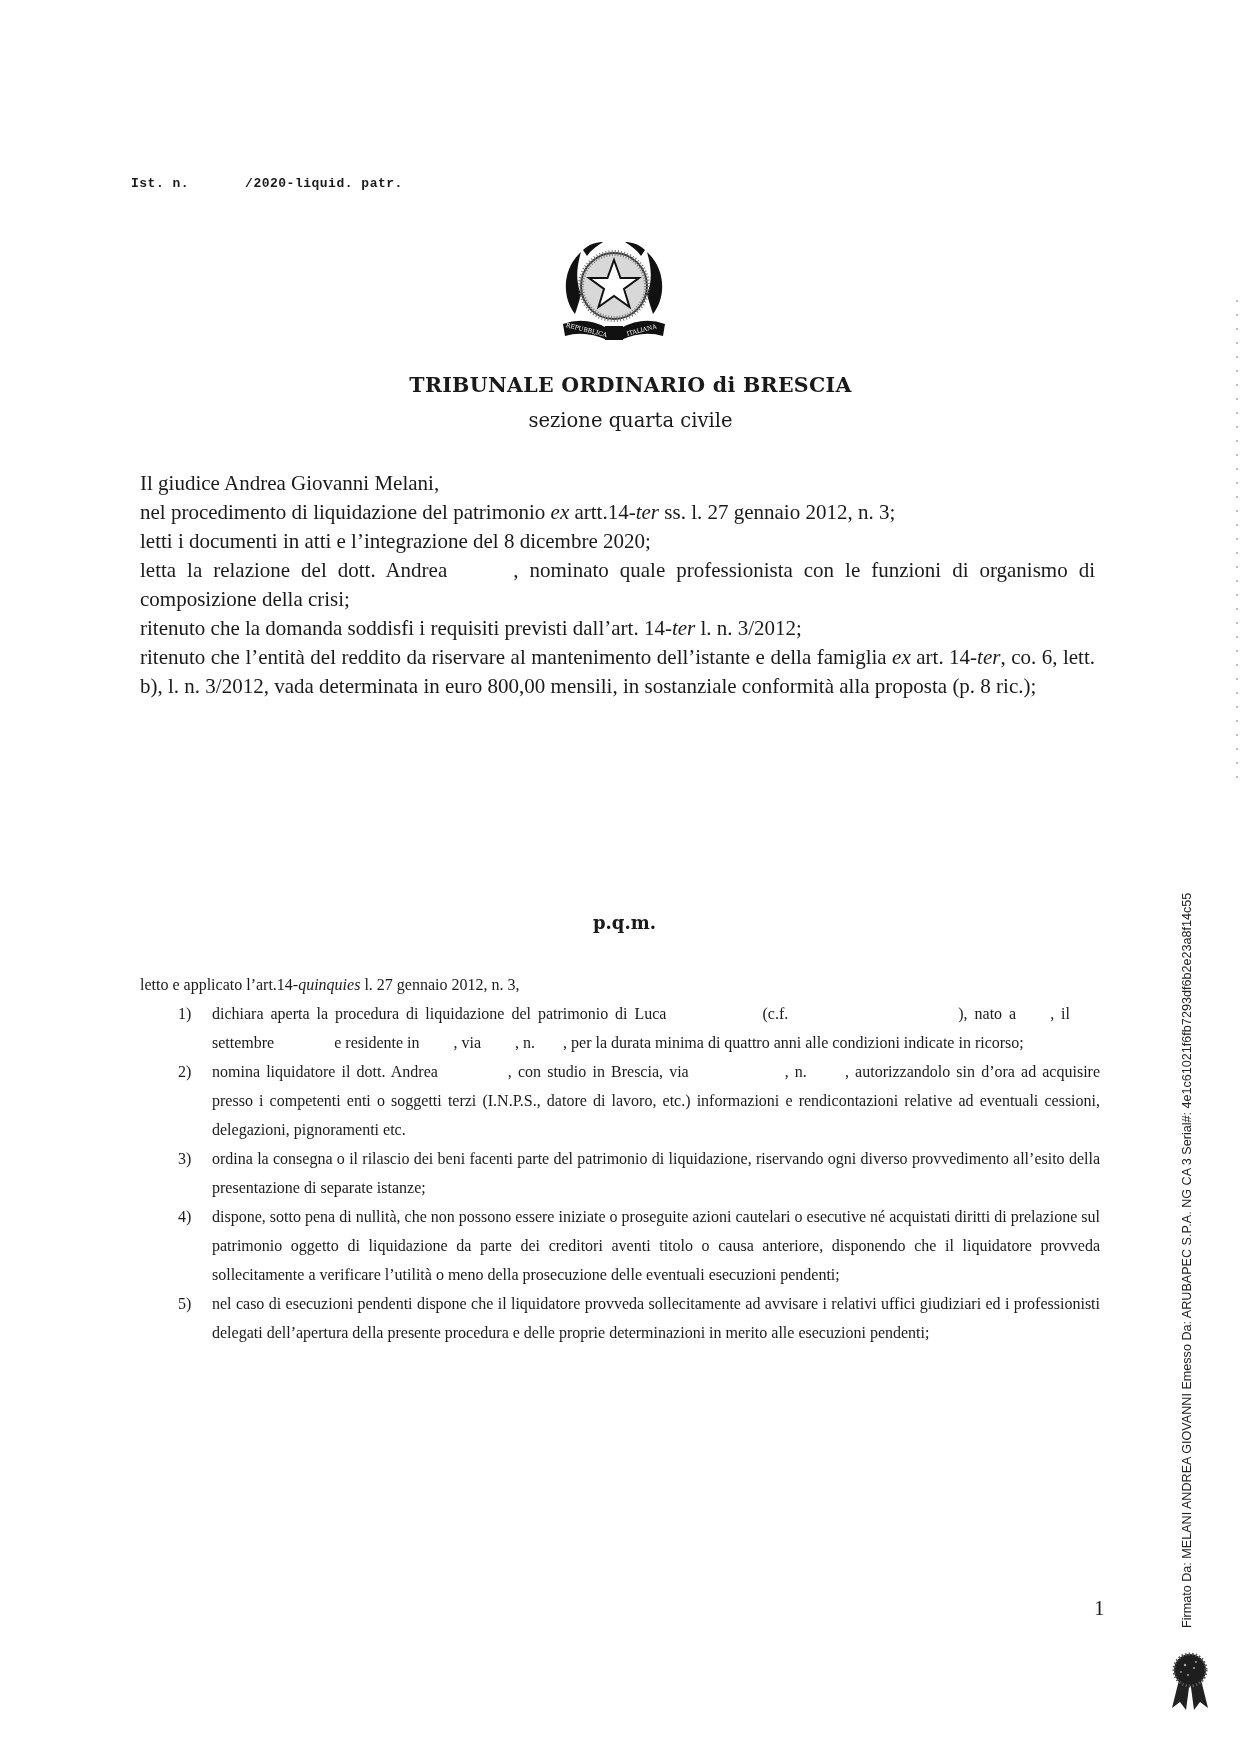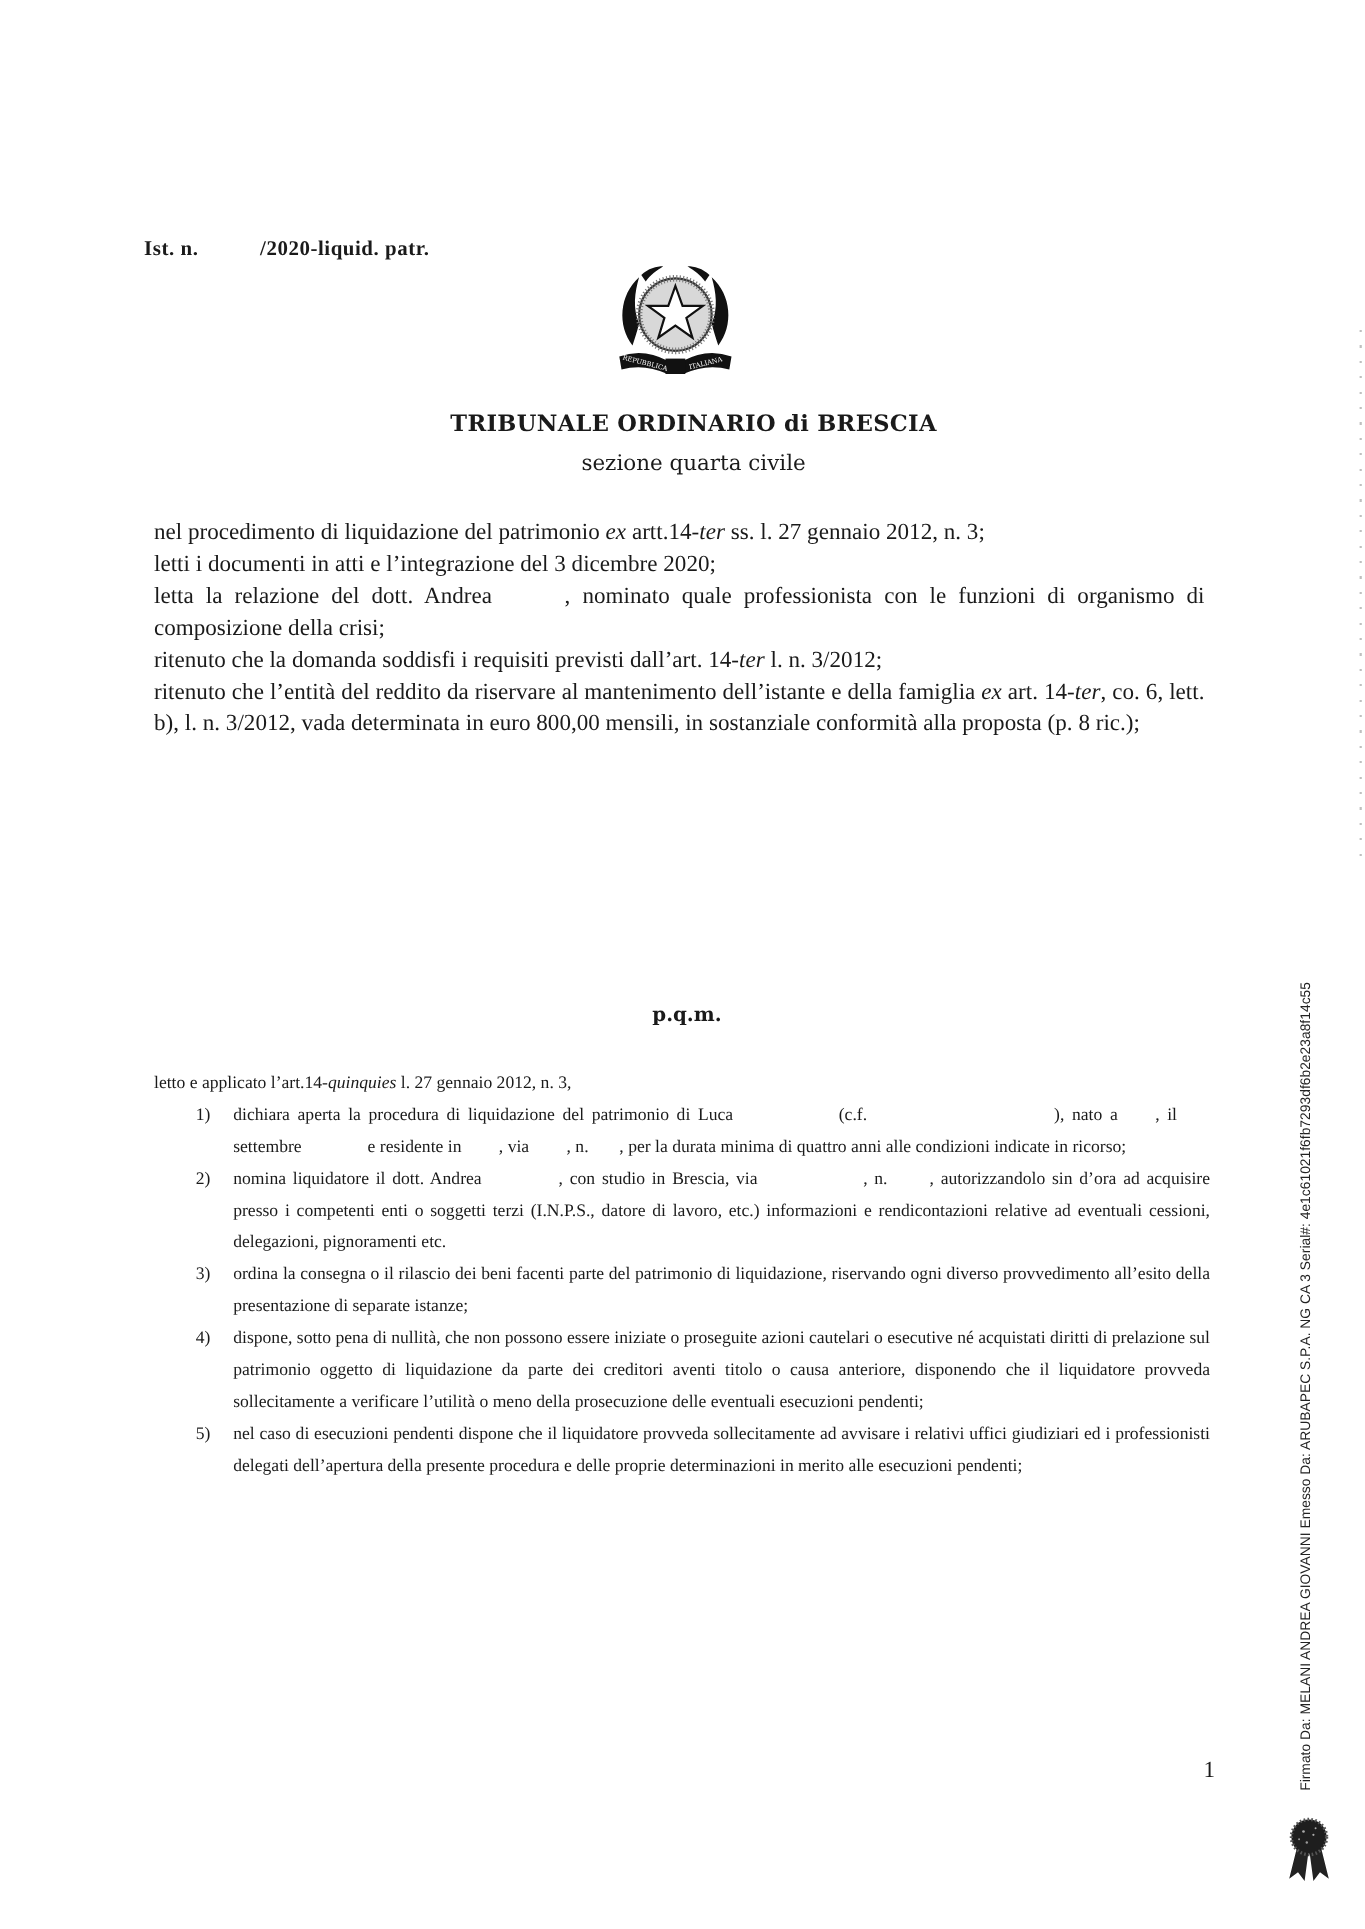--- a/index.html
+++ b/index.html
@@ -1,19 +1,19 @@
 <!DOCTYPE html>
 <html><head>
 <meta charset="utf-8">
 <style>
   html, body { margin: 0; padding: 0; background: #ffffff; }
   body { width: 1241px; height: 1754px; position: relative; overflow: hidden; color: #1a1a1a; }
   .page { position: absolute; left: 0; top: 0; width: 1241px; height: 1754px; background: #fff; }
 
-  .ref { position: absolute; left: 131px; top: 176px; font-family: Liberation Serif, serif; font-weight: bold; font-size: 19px; letter-spacing: 0.5px; margin-top: 40px; }
+  .ref { position: absolute; left: 131px; top: 176px; font-family: Liberation Mono, monospace; font-weight: bold; font-size: 13px; letter-spacing: 0.5px; }
   .ref .gap { display: inline-block; width: 56px; }
 
   .emblem { position: absolute; left: 555px; top: 236px; width: 118px; height: 120px; }
 
   .court { position: absolute; left: 0; width: 1241px; text-align: center; }
   .court-name { top: 373px; font-family: "DejaVu Serif", serif; font-weight: bold; font-size: 20.5px; letter-spacing: 0.3px; padding-left: 10px; }
   .court-section { top: 409px; font-family: "DejaVu Serif", serif; font-size: 19.5px; padding-left: 10px; }
 
   .body { position: absolute; left: 140px; top: 469px; width: 955px; font-family: "Liberation Serif", serif; font-size: 21px; line-height: 29px; }
   .body p { margin: 0; }
@@ -62,22 +62,23 @@
     <path d="M110 88 Q88 80 66 92 L66 104 Q88 94 108 100 Z" fill="#111"></path>
     <rect x="50" y="90" width="18" height="14" fill="#111"></rect>
     <text x="31" y="96" font-family="DejaVu Serif, serif" font-size="6" fill="#fff" text-anchor="middle" transform="rotate(14 31 96)">REPUBBLICA</text>
     <text x="87" y="96" font-family="DejaVu Serif, serif" font-size="6" fill="#fff" text-anchor="middle" transform="rotate(-14 87 96)">ITALIANA</text>
   </svg>
 
   <div class="court court-name">TRIBUNALE ORDINARIO di BRESCIA</div>
   <div class="court court-section">sezione quarta civile</div>
 
   <div class="body">
+    <p>Il giudice Andrea Giovanni Melani,</p>
     <p class="just"><span>nel procedimento di liquidazione del patrimonio </span><span class="it">ex</span><span> artt.14-</span><span class="it">ter</span><span> ss. l. 27 gennaio 2012, n. 3;</span></p>
-    <p>letti i documenti in atti e l’integrazione del 3 dicembre 2020;</p>
+    <p>letti i documenti in atti e l’integrazione del 8 dicembre 2020;</p>
     <p class="just"><span>letta la relazione del dott. Andrea</span><span class="blank" style="width:66px"></span><span>, nominato quale professionista con le funzioni di organismo di composizione della crisi;</span></p>
     <p><span>ritenuto che la domanda soddisfi i requisiti previsti dall’art. 14-</span><span class="it">ter</span><span> l. n. 3/2012;</span></p>
     <p class="just"><span>ritenuto che l’entità del reddito da riservare al mantenimento dell’istante e della famiglia </span><span class="it">ex</span><span> art. 14-</span><span class="it">ter</span><span>, co. 6, lett. b), l. n. 3/2012, vada determinata in euro 800,00 mensili, in sostanziale conformità alla proposta (p. 8 ric.);</span></p>
   </div>
 
   <div class="pqm">p.q.m.</div>
 
   <div class="disp">
     <p><span>letto e applicato l’art.14-</span><span class="it">quinquies</span><span> l. 27 gennaio 2012, n. 3,</span></p>
     <ol class="items">

